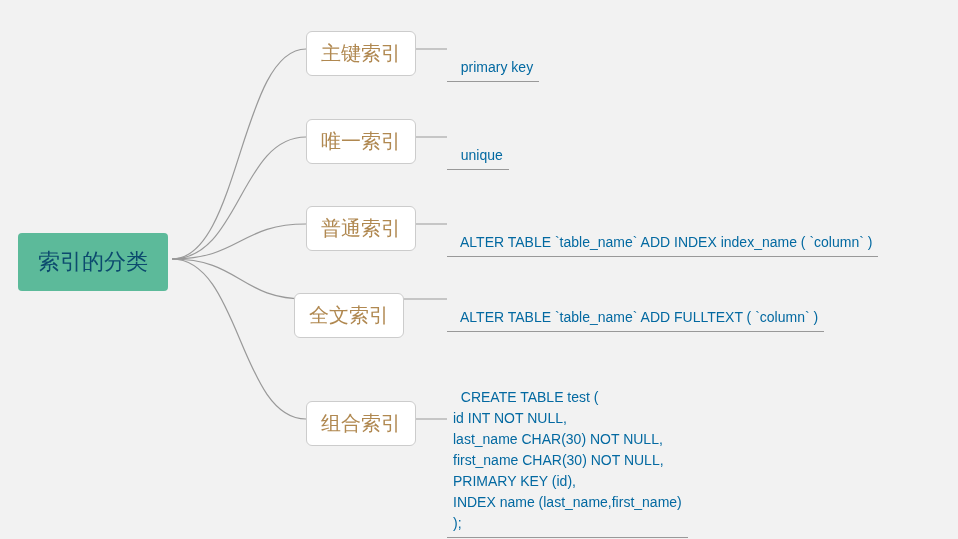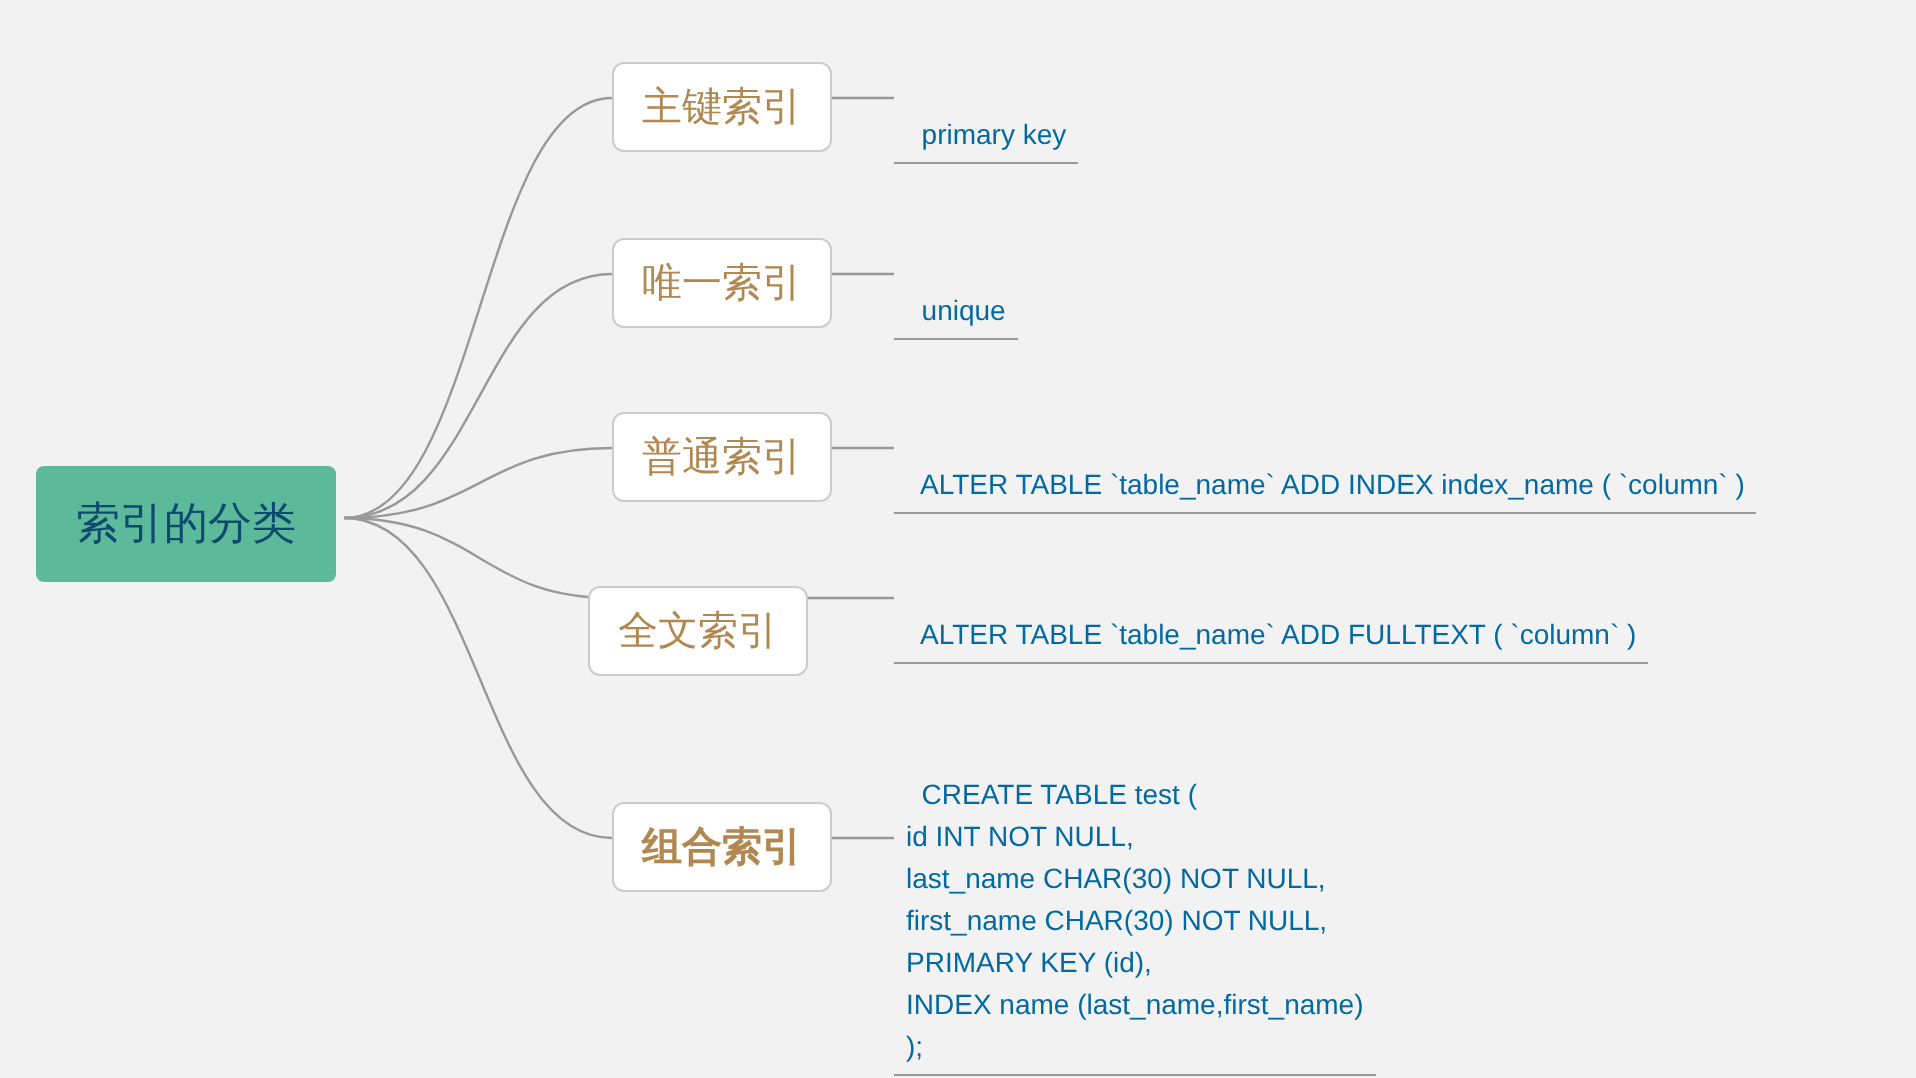--- a/index.html
+++ b/index.html
@@ -96,21 +96,21 @@
   <span>ALTER TABLE `table_name` ADD INDEX index_name ( `column` )</span>
 </div>
 
 <div class="child-node" style="left:294px; top:281px;margin-top:12px;">
   <span>全文索引</span>
 </div>
 <div class="leaf-node" style="left:447px; top:286px;">
   <span>ALTER TABLE `table_name` ADD FULLTEXT ( `column` )</span>
 </div>
 
-<div class="child-node" style="left:306px; top:401px;font-weight:bold;">
+<div class="child-node" style="left:306px; top:401px;">
   <span>组合索引</span>
 </div>
 <div class="leaf-node" style="left:447px; top:366px;">
   <span>CREATE TABLE test (
 id INT NOT NULL,
 last_name CHAR(30) NOT NULL,
 first_name CHAR(30) NOT NULL,
 PRIMARY KEY (id),
 INDEX name (last_name,first_name)
 );</span>

